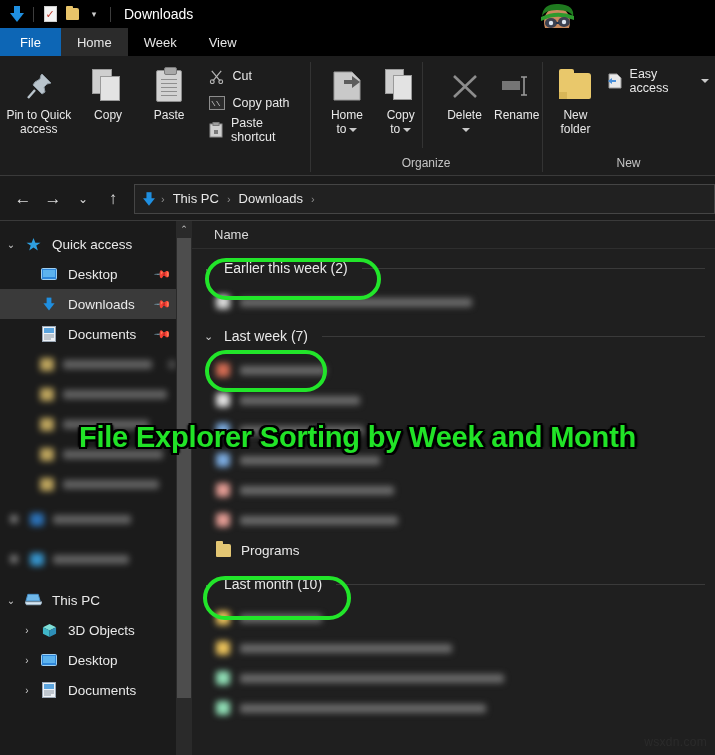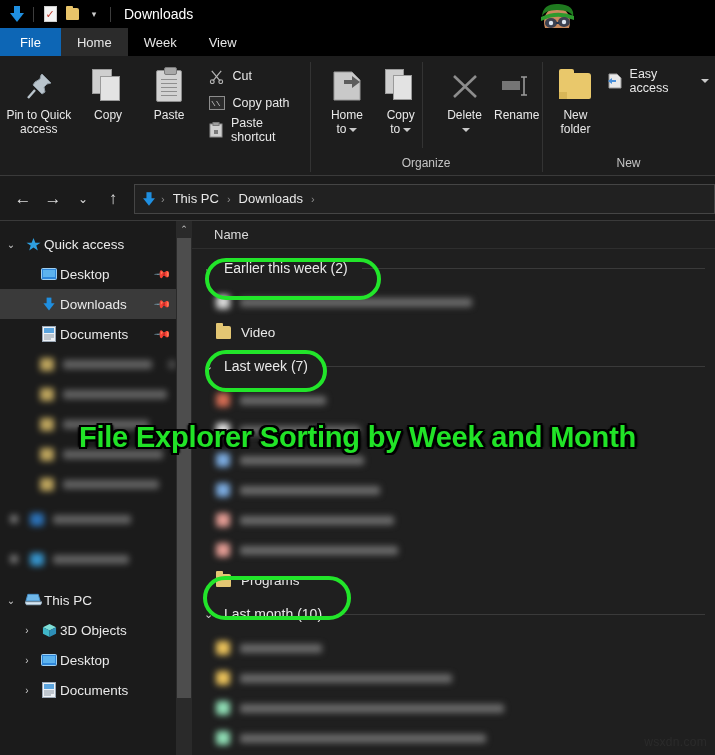--- a/index.html
+++ b/index.html
@@ -191,21 +191,21 @@
     display: flex; align-items: center; height: 30px;
     color: #e9e9e9; font-size: 13.5px; white-space: nowrap;
     padding-right: 6px; position: relative;
   }
   .navrow.sel { background: #3a3a3a; }
   .nav-exp {
     width: 22px; text-align: center; color: #c9c9c9; font-size: 10px;
     flex: 0 0 22px;
   }
   .nav-ic { width: 22px; display: flex; justify-content: center; flex: 0 0 22px; }
-  .nav-lbl { margin-left: 0; }
+  .nav-lbl { margin-left: 8px; }
   .pin {
     margin-left: auto; color: #b4b4b4; font-size: 11px; transform: rotate(45deg);
   }
   .blurrow {
     display: flex; align-items: center; height: 30px;
     filter: blur(3.2px); opacity: .85;
   }
   .blur-ic {
     width: 14px; height: 13px; background: #d8bb68; border-radius: 2px;
     margin-left: 40px; flex: 0 0 14px;
@@ -646,24 +646,20 @@
         <span class="gchev">⌄</span>
         <span>Earlier this week (2)</span>
         <span class="grule"></span>
       </div>
 
       <div class="blurfile">
           <i class="bf-ic" style="background:#d8d8d8"></i>
           <i class="bf-txt" style="width:232px"></i>
         </div>
 
-      <div class="filerow">
-        <span class="folder-ic"></span>
-        <span class="fname">Video</span>
-      </div>
 
       <div class="grouphdr">
         <span class="gchev">⌄</span>
         <span>Last week (7)</span>
         <span class="grule"></span>
       </div>
 
       <div class="blurfile">
           <i class="bf-ic" style="background:#d06a52"></i>
           <i class="bf-txt" style="width:86px"></i>

